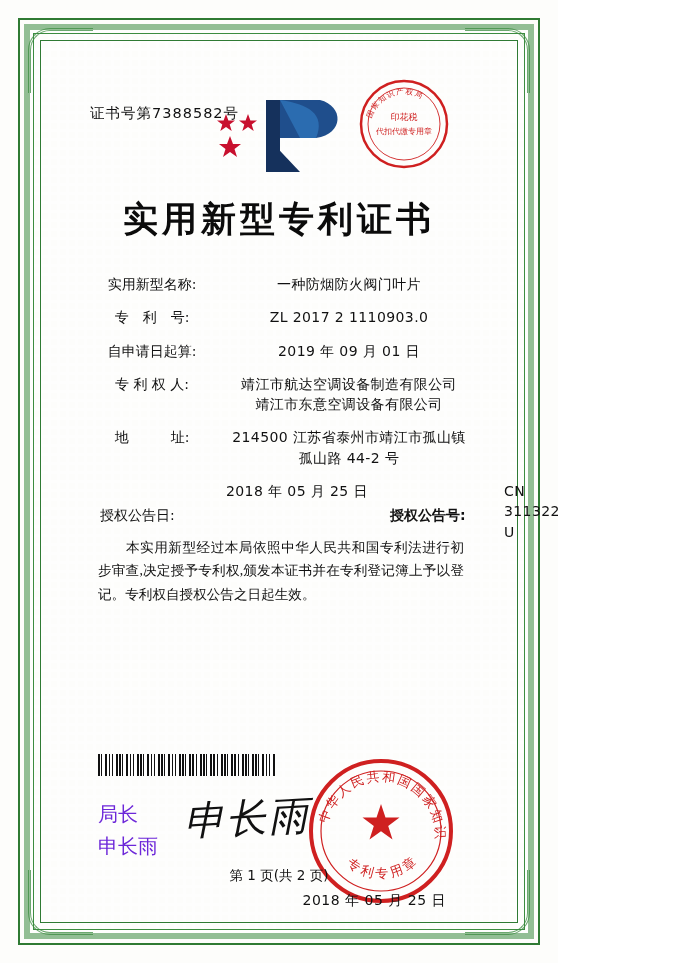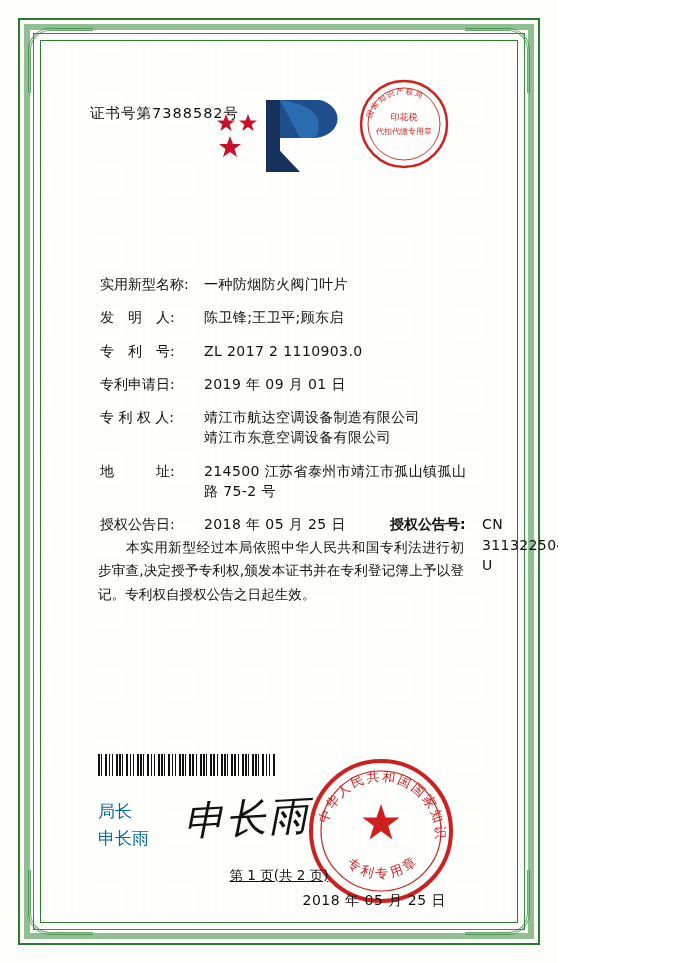--- a/index.html
+++ b/index.html
@@ -104,60 +104,63 @@
     right: 30px;
     top: 218px;
     font-size: 14px;
     color: #111;
     line-height: 1.45;
   }
   .field-row {
     display: flex;
     align-items: flex-start;
     margin-bottom: 13px;
+    text-align: center;
   }
   .f-label {
     width: 104px;
     flex: 0 0 104px;
     letter-spacing: 0px;
     white-space: nowrap;
   }
   .f-value {
     flex: 1 1 auto;
     letter-spacing: 0.4px;
+    margin-left: 22px;
   }
   .f-value .subline {
     display: block;
   }
   .row-two {
     display: flex;
     margin-bottom: 13px;
   }
   .row-two .half {
     display: flex;
     align-items: flex-start;
   }
   .row-two .half.first { width: 290px; flex: 0 0 290px; }
-  .row-two .half .f-label { width: 104px; flex: 0 0 104px; }
+  .row-two .half .f-label { width: 104px; flex: 0 0 104px; margin-top: 24px; }
   .row-two .half.second .f-label { width: 92px; flex: 0 0 92px; font-weight: bold; }
 
   
   .paras {
     position: absolute;
     left: 42px;
     right: 30px;
     top: 480px;
     font-size: 13.6px;
     color: #111;
     line-height: 1.72;
     text-align: justify;
   }
   .paras p {
     margin: 0 8px 5px 0;
     text-indent: 28px;
+    font-family: Liberation Serif, serif;
   }
 
   
   .barcode {
     position: absolute;
     left: 42px;
     top: 698px;
     width: 178px;
     height: 22px;
     background-image: repeating-linear-gradient(
@@ -169,23 +172,23 @@
       #111 7px, #111 9px,
       #fff 9px, #fff 10.5px
     );
   }
 
   
   .sig-block {
     position: absolute;
     left: 42px;
     top: 742px;
-    font-size: 17px;
+    font-size: 20px;
     line-height: 1.6;
-    color: #0369a1;
+    color: #6d28d9;
   }
   .sig-hand {
     position: absolute;
     left: 128px;
     top: 735px;
     font-family: "DejaVu Serif", "Liberation Serif", serif;
     font-size: 40px;
     font-style: italic;
     color: #111;
     letter-spacing: 2px;
@@ -216,21 +219,20 @@
     letter-spacing: .5px;
   }
 
   .page-num {
     position: absolute;
     left: 0; right: 0;
     bottom: 22px;
     text-align: center;
     font-size: 13.5px;
     color: #111;
-    text-decoration: underline;
   }
 </style>
 </head>
 <body>
 
 <div class="page">
 
   <div class="frame-outer"></div>
   <div class="frame-orn"></div>
   <div class="frame-mid"></div>
@@ -253,54 +255,51 @@
           <polygon points="22,30 24.4,36.5 31,36.5 25.7,40.6 27.7,47 22,43 16.3,47 18.3,40.6 13,36.5 19.6,36.5"></polygon>
         </g>
 
         <path d="M62 16 L76 16 L76 88 L62 88 Z" fill="#15315c"></path>
         <path d="M76 16 L116 16 C140 22 140 50 112 54 L76 54 Z" fill="#1f4e8c"></path>
         <path d="M62 88 L62 52 L96 88 Z" fill="#15315c"></path>
         <path d="M76 16 C104 20 122 30 112 54 L96 54 Z" fill="#2b6cb0"></path>
       </svg>
     </div>
 
+    <div class="doc-title">实用新型专利证书</div>
 
     <div class="fields">
 
       <div class="field-row">
         <div class="f-label">实用新型名称:</div>
         <div class="f-value">一种防烟防火阀门叶片</div>
       </div>
 
-      <div class="field-row">
-        <div class="f-label">发　明　人:</div>
-        <div class="f-value">陈卫锋;王卫平;顾东启</div>
-      </div>
 
       <div class="field-row">
         <div class="f-label">专　利　号:</div>
         <div class="f-value">ZL 2017 2 1110903.0</div>
       </div>
 
       <div class="field-row">
-        <div class="f-label">专利申请日:</div>
+        <div class="f-label">自申请日起算:</div>
         <div class="f-value">2019 年 09 月 01 日</div>
       </div>
 
       <div class="field-row">
         <div class="f-label">专 利 权 人:</div>
         <div class="f-value">
           <span class="subline">靖江市航达空调设备制造有限公司</span>
           <span class="subline">靖江市东意空调设备有限公司</span>
         </div>
       </div>
 
       <div class="field-row">
         <div class="f-label">地　　　址:</div>
-        <div class="f-value">214500  江苏省泰州市靖江市孤山镇孤山路 75-2 号</div>
+        <div class="f-value">214500  江苏省泰州市靖江市孤山镇孤山路 44-2 号</div>
       </div>
 
       <div class="row-two">
         <div class="half first">
           <div class="f-label">授权公告日:</div>
           <div class="f-value">2018 年 05 月 25 日</div>
         </div>
         <div class="half second">
           <div class="f-label">授权公告号:</div>
           <div class="f-value">CN 311322504 U</div>

